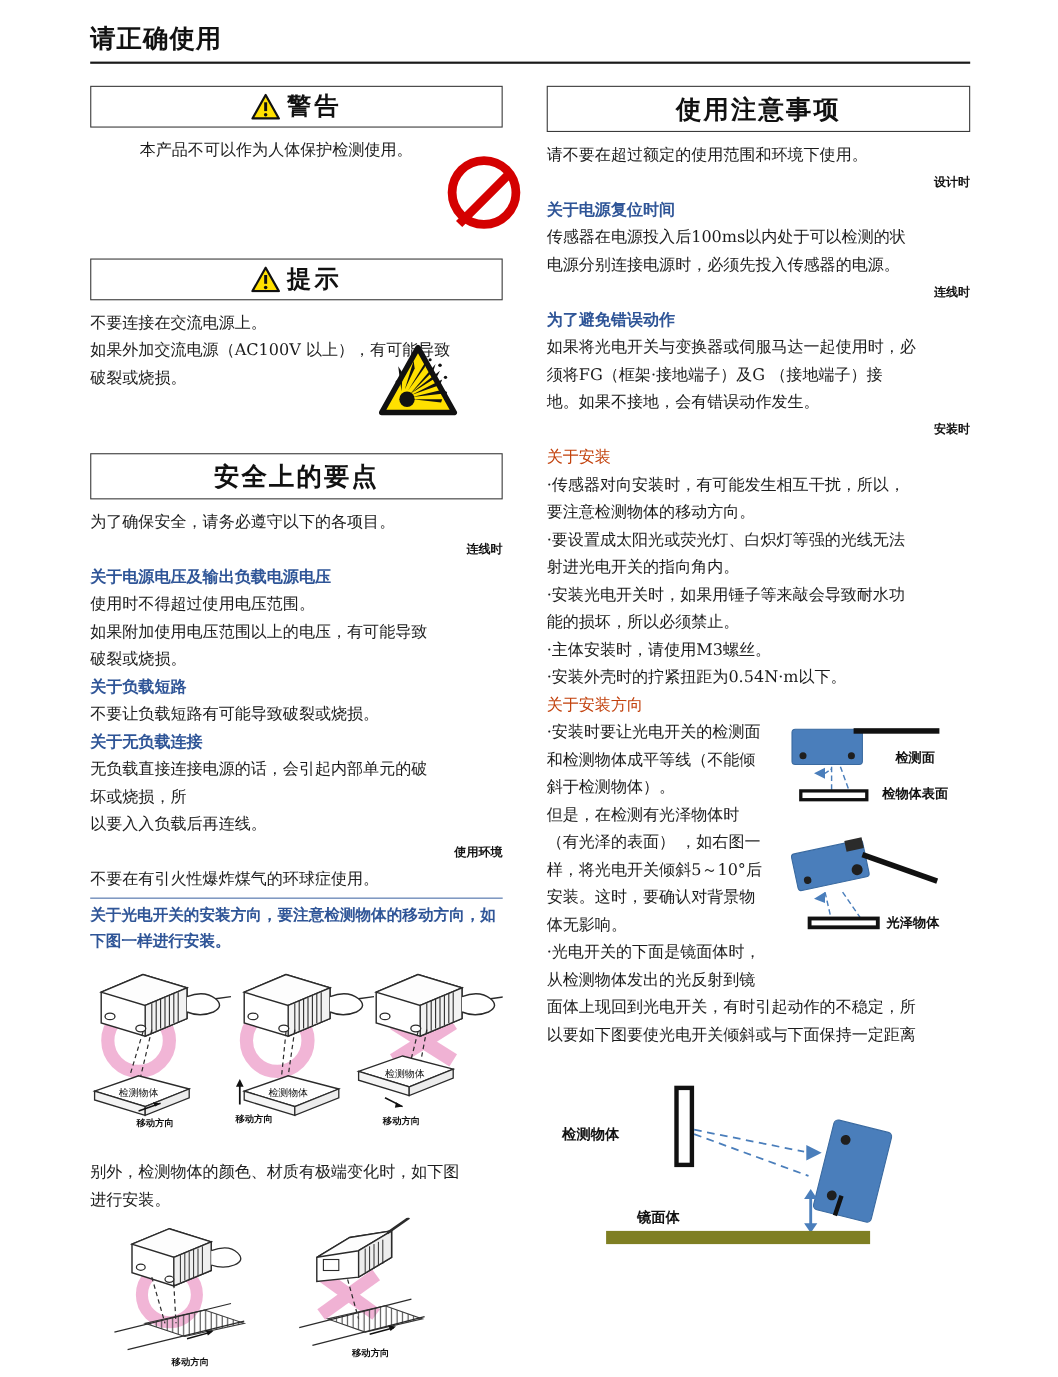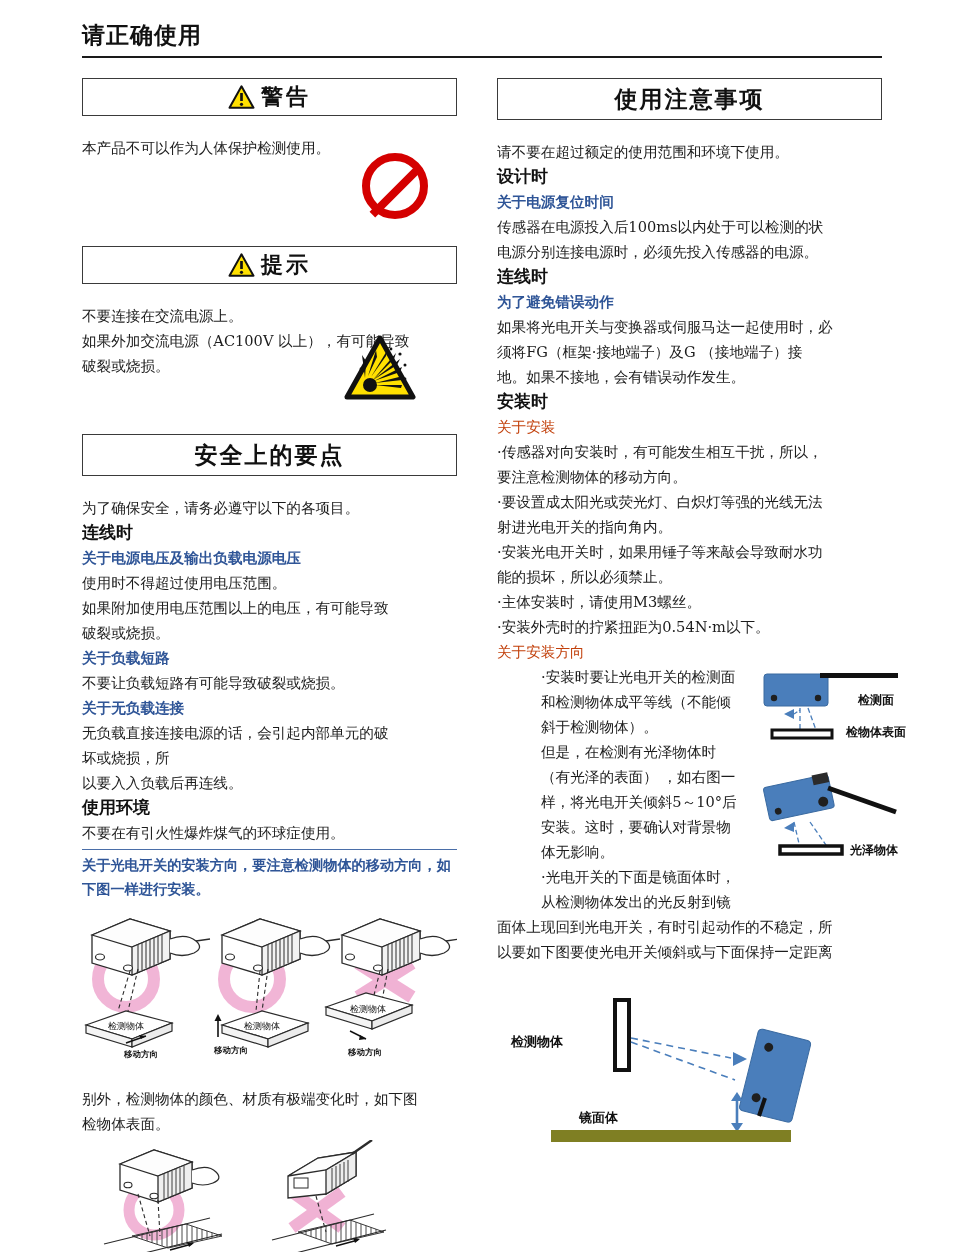--- a/index.html
+++ b/index.html
@@ -26,41 +26,41 @@
   }
 
   
   .col-left  { position:absolute; left:82px;  top:78px; width:375px; }
   .col-right { position:absolute; left:497px; top:78px; width:385px; }
 
   
   .banner {
     border:1.5px solid #3a3a3a; background:#fff;
     height:38px; display:flex; align-items:center; justify-content:center;
-    gap:6px; margin-bottom:19px;
+    gap:6px; margin-bottom:8px;
   }
   .banner-wide { height:42px; }
   .banner-label {
     font-size:22px; font-weight:700; letter-spacing:3px; color:#111;
     font-family:"DejaVu Sans","Liberation Sans",sans-serif;
   }
   .banner-label.serif { font-family:"DejaVu Serif","Liberation Serif",serif; letter-spacing:2px; font-size:23px;}
 
   
   .tri-warn { width:27px; height:24px; display:block; }
 
   
   .ptext {
     font-size:14.6px; line-height:25px; color:#1c1c1c;
     font-family:"DejaVu Serif","Liberation Serif", serif;
     margin:0;
   }
   .h-bold {
-    font-size:17px; line-height:25px; font-weight:700; color:#111;
-    font-family:"DejaVu Sans","Liberation Sans",sans-serif; margin:0;
+    font-size:11px; line-height:25px; font-weight:700; color:#111;
+    font-family:"DejaVu Sans","Liberation Sans",sans-serif; margin:0;text-align:right;
   }
   .h-blue {
     font-size:14.6px; line-height:25px; font-weight:700; color:#2f5597;
     font-family:"DejaVu Sans","Liberation Sans",sans-serif; margin:0;
   }
   .h-blue-light {
     font-size:14.6px; line-height:25px; font-weight:400; color:#c2410c;
     font-family:"DejaVu Sans","Liberation Sans",sans-serif; margin:0;
   }
   .note-blue {
@@ -103,21 +103,21 @@
 
     <div class="banner">
       <svg class="tri-warn" viewBox="0 0 40 36">
         <polygon points="20,2 38,34 2,34" fill="#ffe000" stroke="#111" stroke-width="3" stroke-linejoin="round"></polygon>
         <rect x="18" y="12" width="4" height="12" fill="#111"></rect>
         <circle cx="20" cy="29" r="2.4" fill="#111"></circle>
       </svg>
       <span class="banner-label">警告</span>
     </div>
 
-    <div style="position:relative;">
+    <div style="position:relative;margin-left:45px;">
       <p class="ptext">本产品不可以作为人体保护检测使用。</p>
       <div class="prohibit" style="left:280px; top:18px;"></div>
       <div style="height:82px;"></div>
     </div>
 
     <div class="banner" style="margin-top:4px;">
       <svg class="tri-warn" viewBox="0 0 40 36">
         <polygon points="20,2 38,34 2,34" fill="#ffe000" stroke="#111" stroke-width="3" stroke-linejoin="round"></polygon>
         <rect x="18" y="12" width="4" height="12" fill="#111"></rect>
         <circle cx="20" cy="29" r="2.4" fill="#111"></circle>
@@ -252,21 +252,21 @@
           <use href="#targetBlock" x="-14" y="86"></use>
           <line x1="10" y1="124" x2="26" y2="132" stroke="#111" stroke-width="1.4"></line>
           <polygon points="26,132 20,128 19,133" fill="#111"></polygon>
           <text x="10" y="105" font-size="9" font-family="'DejaVu Sans',sans-serif" fill="#111">检测物体</text>
           <text x="8" y="148" font-size="8.5" font-weight="700" font-family="'DejaVu Sans',sans-serif" fill="#111">移动方向</text>
         </g>
       </svg>
     </div>
 
     <p class="ptext" style="margin-top:4px;">别外，检测物体的颜色、材质有极端变化时，如下图</p>
-    <p class="ptext">检物体表面。</p>
+    <p class="ptext">进行安装。</p>
 
     <div class="illus" style="margin-top:4px;">
       <svg width="375" height="140" viewBox="0 0 375 140">
         <defs>
           <pattern id="hatch" width="5" height="8" patternUnits="userSpaceOnUse">
             <line x1="2" y1="0" x2="2" y2="8" stroke="#4a4a4a" stroke-width="1"></line>
           </pattern>
         </defs>
 
         <g transform="translate(28,0)">
@@ -356,21 +356,21 @@
     <p class="ptext">要注意检测物体的移动方向。</p>
     <p class="ptext">·要设置成太阳光或荧光灯、白炽灯等强的光线无法</p>
     <p class="ptext">射进光电开关的指向角内。</p>
     <p class="ptext">·安装光电开关时，如果用锤子等来敲会导致耐水功</p>
     <p class="ptext">能的损坏，所以必须禁止。</p>
     <p class="ptext">·主体安装时，请使用M3螺丝。</p>
     <p class="ptext">·安装外壳时的拧紧扭距为0.54N·m以下。</p>
 
     <p class="h-blue-light">关于安装方向</p>
 
-    <div style="position:relative;margin-left:44px;">
+    <div style="position:relative;">
       <div class="rt-narrow">
         <p class="ptext">·安装时要让光电开关的检测面</p>
         <p class="ptext">和检测物体成平等线（不能倾</p>
         <p class="ptext">斜于检测物体）。</p>
         <p class="ptext">但是，在检测有光泽物体时</p>
         <p class="ptext">（有光泽的表面） ，如右图一</p>
         <p class="ptext">样，将光电开关倾斜5～10°后</p>
         <p class="ptext">安装。这时，要确认对背景物</p>
         <p class="ptext">体无影响。</p>
         <p class="ptext">·光电开关的下面是镜面体时，</p>

